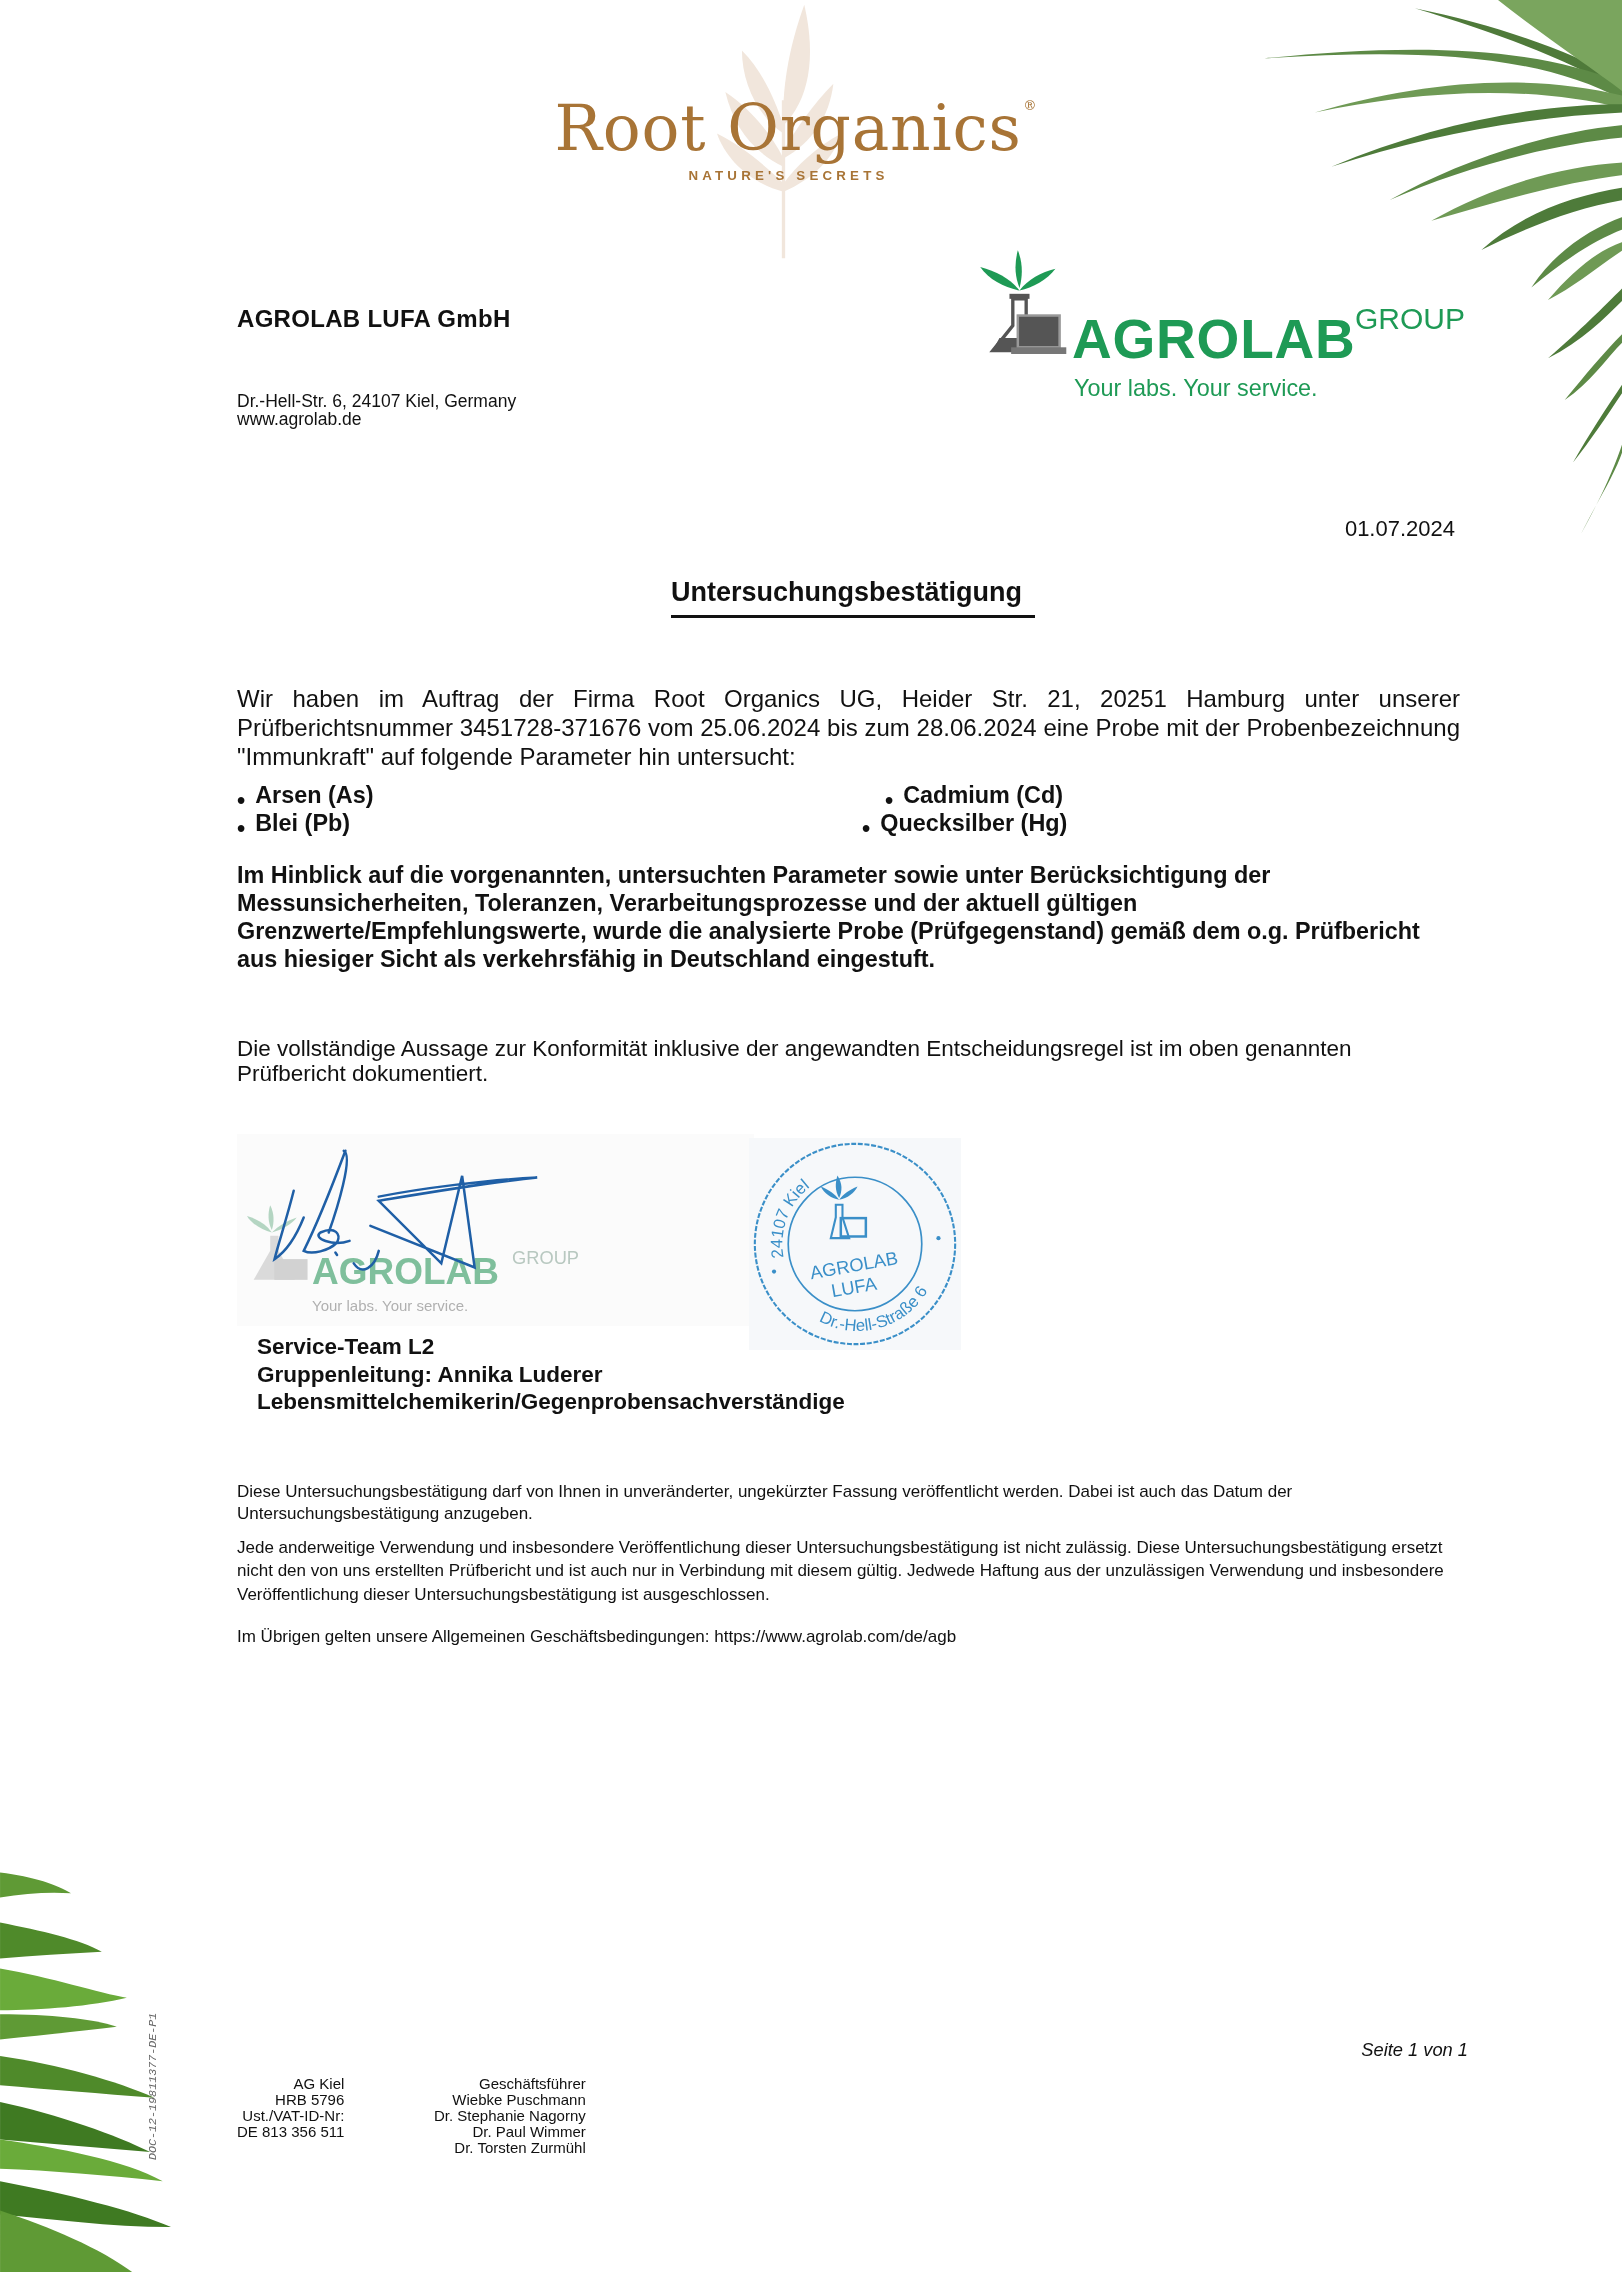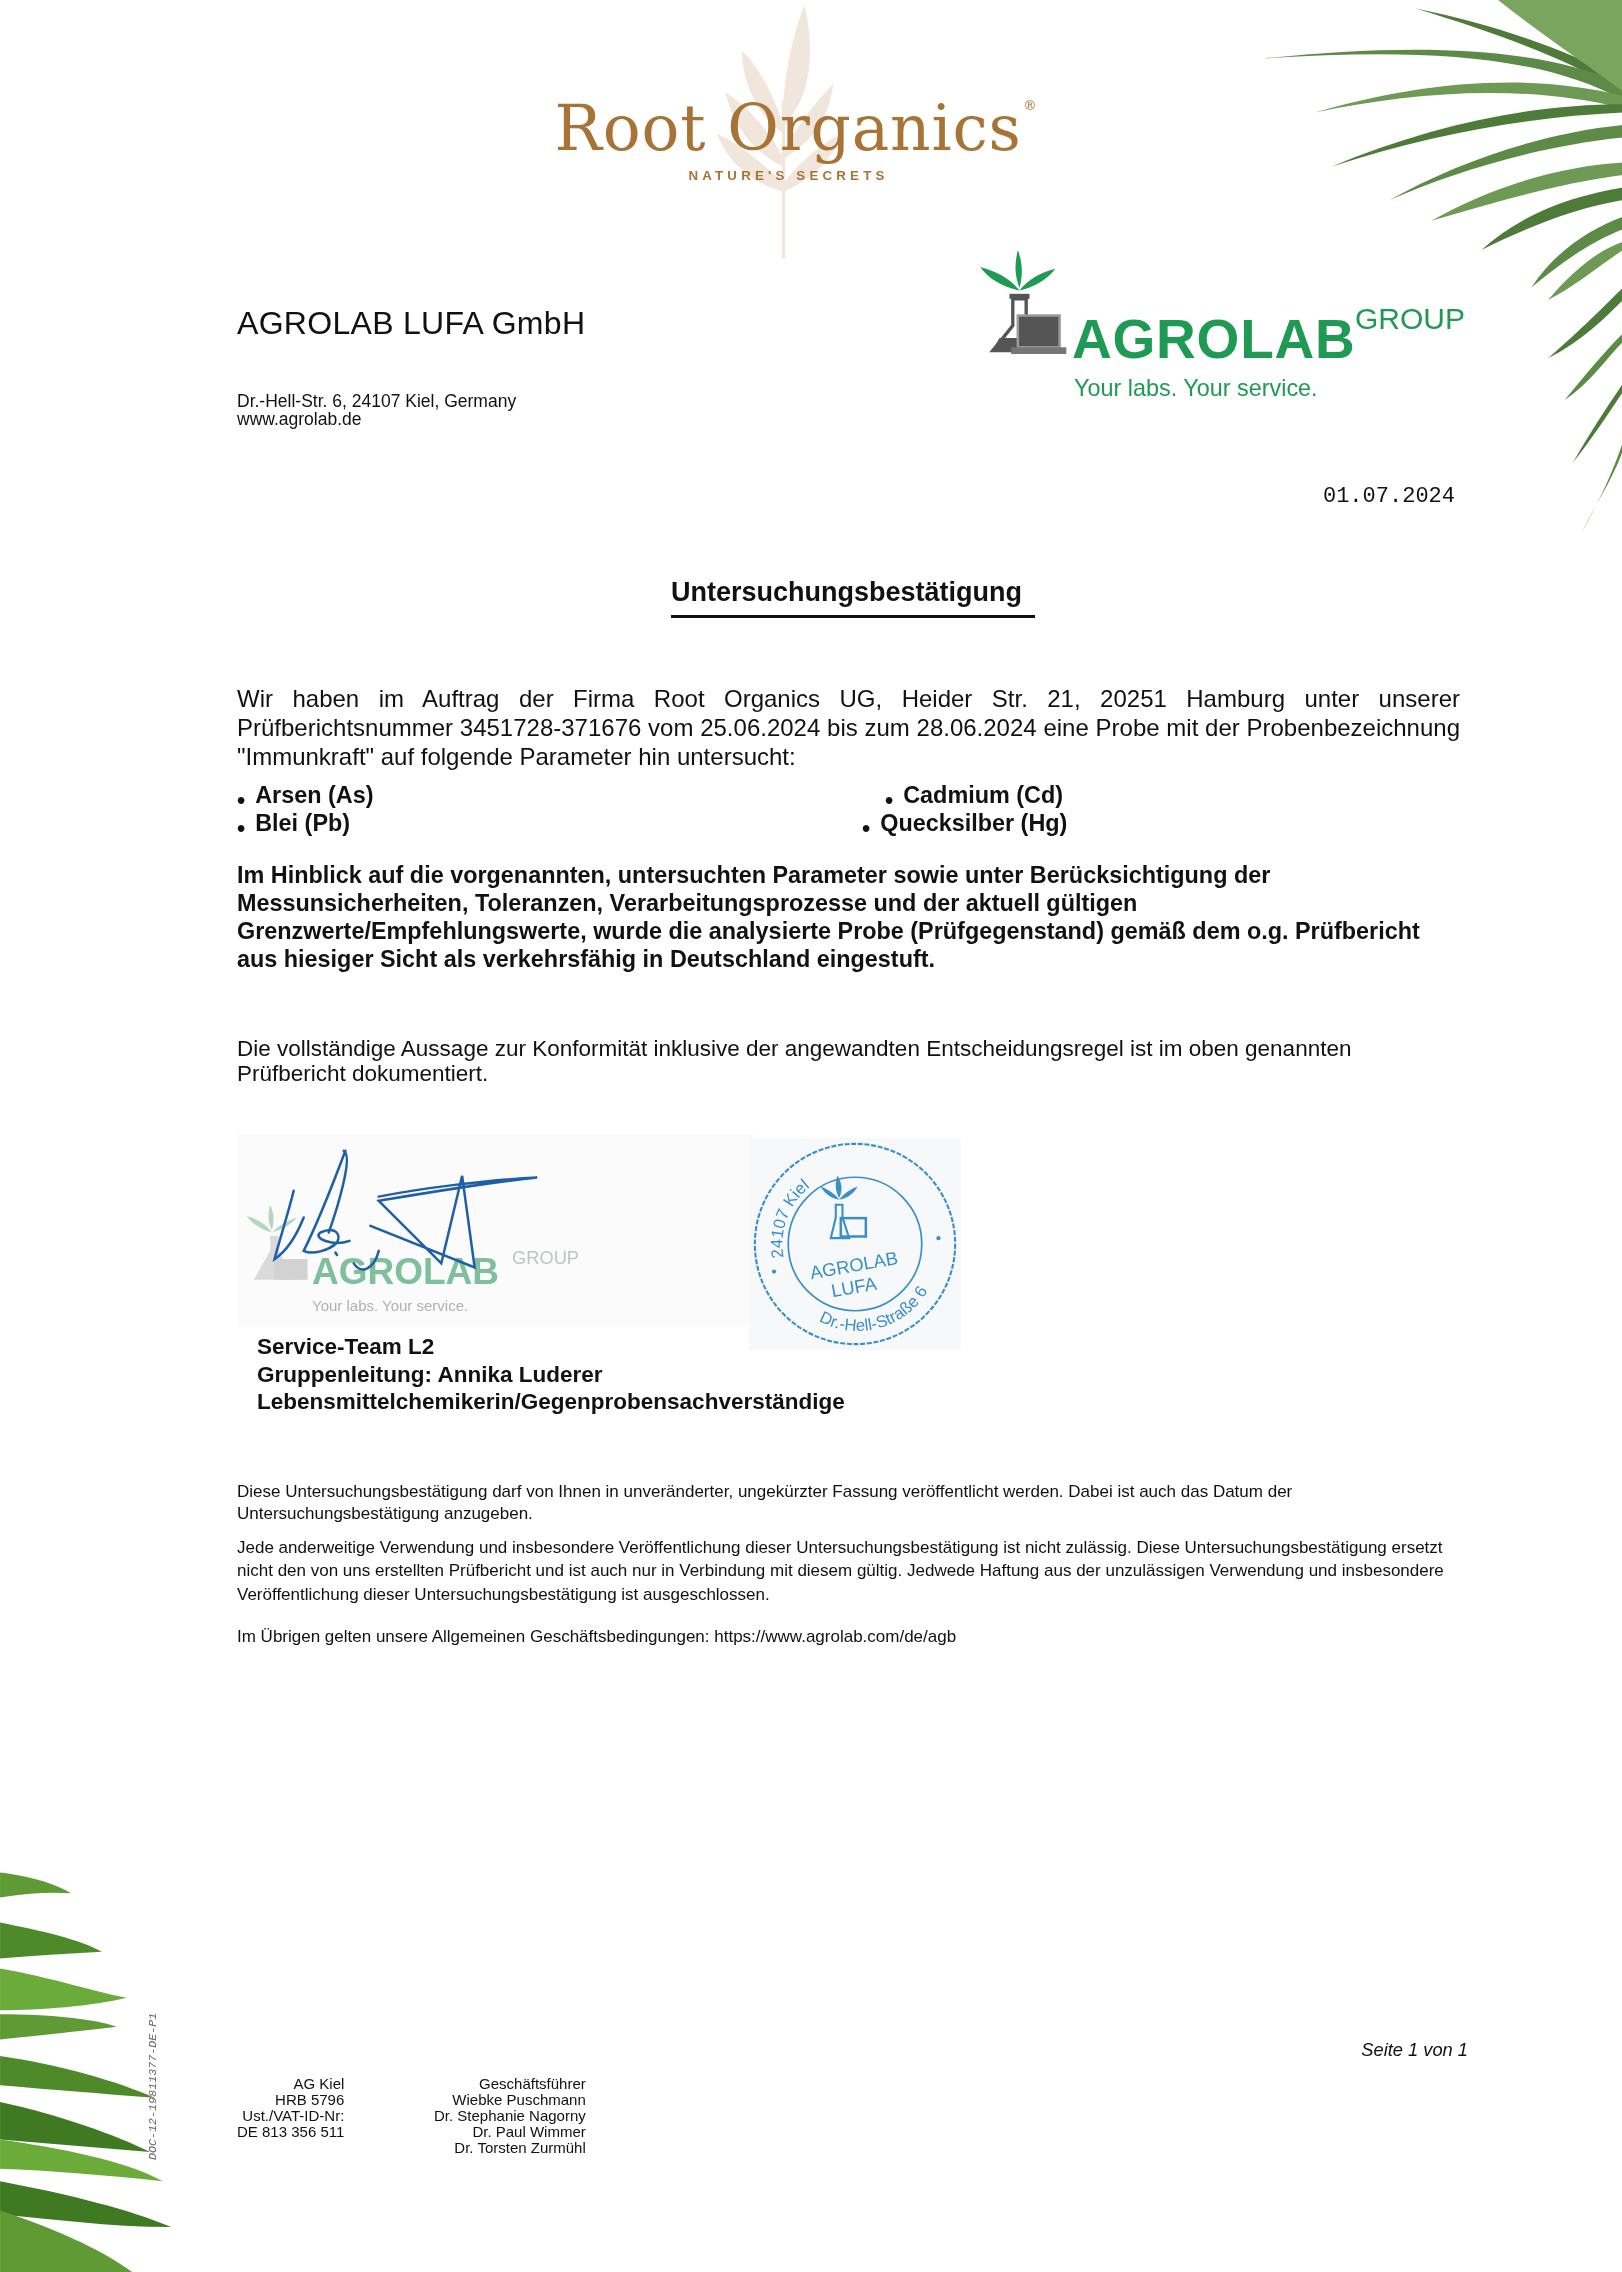--- a/index.html
+++ b/index.html
@@ -22,39 +22,39 @@
     color: #a87436; letter-spacing: 0.8px; font-weight: normal;
   }
   .ro-reg { font-size: 13.3px; vertical-align: 40px; margin-left: 1.7px; }
   .ro-tag {
     position: absolute; left: 163px; top: 168px; width: 217px; text-align: center;
     font-family: "Liberation Sans", sans-serif; font-size: 13.3px; letter-spacing: 4.2px;
     color: #a87436; font-weight: bold;
   }
 
   
-  .lab-name { left: 237px; top: 305px; font-size: 32px; font-weight: normal; font-family: "Liberation Sans", sans-serif; letter-spacing: 0.3px; }
+  .lab-name { left: 237px; top: 305px; font-size: 24px; font-weight: bold; font-family: "Liberation Sans", sans-serif; letter-spacing: 0.3px; }
   .lab-addr { left: 237px; top: 392px; font-size: 17.5px; line-height: 18.3px; font-family: "Liberation Sans", sans-serif; }
 
   
   .ag-logo { left: 976px; top: 242px; width: 500px; height: 167px; }
   .ag-word {
     position: absolute; left: 96px; top: 65px; font-family: "Liberation Sans", sans-serif;
     font-weight: bold; font-size: 55px; color: #1e9a55; letter-spacing: 0.8px;
   }
   .ag-group {
     position: absolute; left: 379px; top: 60px; font-family: "Liberation Sans", sans-serif;
     font-size: 30px; color: #1e9a55;
   }
   .ag-slogan {
     position: absolute; left: 98px; top: 133px; font-family: "Liberation Sans", sans-serif;
     font-size: 23.4px; color: #1e9a55;
   }
 
-  .date { right: 168px; top: 484px; font-size: 22px; font-family: Liberation Mono, monospace; text-align: right; }
+  .date { right: 168px; top: 516px; font-size: 22px; font-family: Liberation Sans, sans-serif; text-align: right; }
 
   .title {
     left: 671px; top: 577px; font-size: 27px; font-weight: bold; font-family: "Liberation Sans", sans-serif;
     padding-bottom: 6.7px; border-bottom: 3.3px solid #111; padding-right: 13.3px;
   }
 
   .intro {
     left: 237px; top: 684px; width: 1223px; font-size: 24px; line-height: 29px;
     text-align: justify; font-family: "Liberation Sans", sans-serif;
   }

